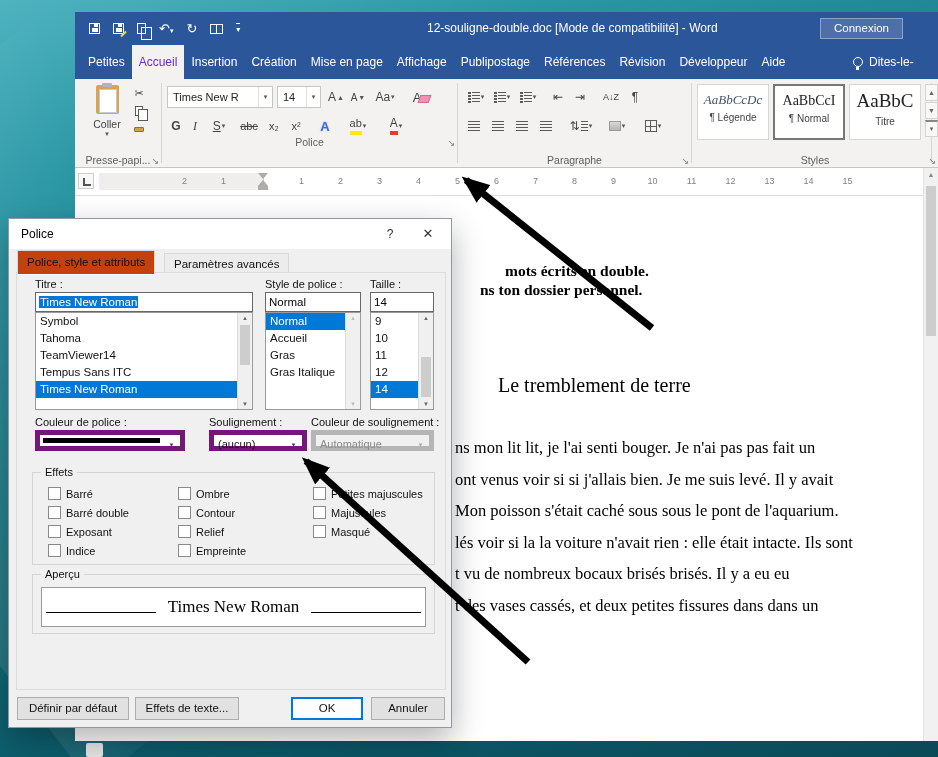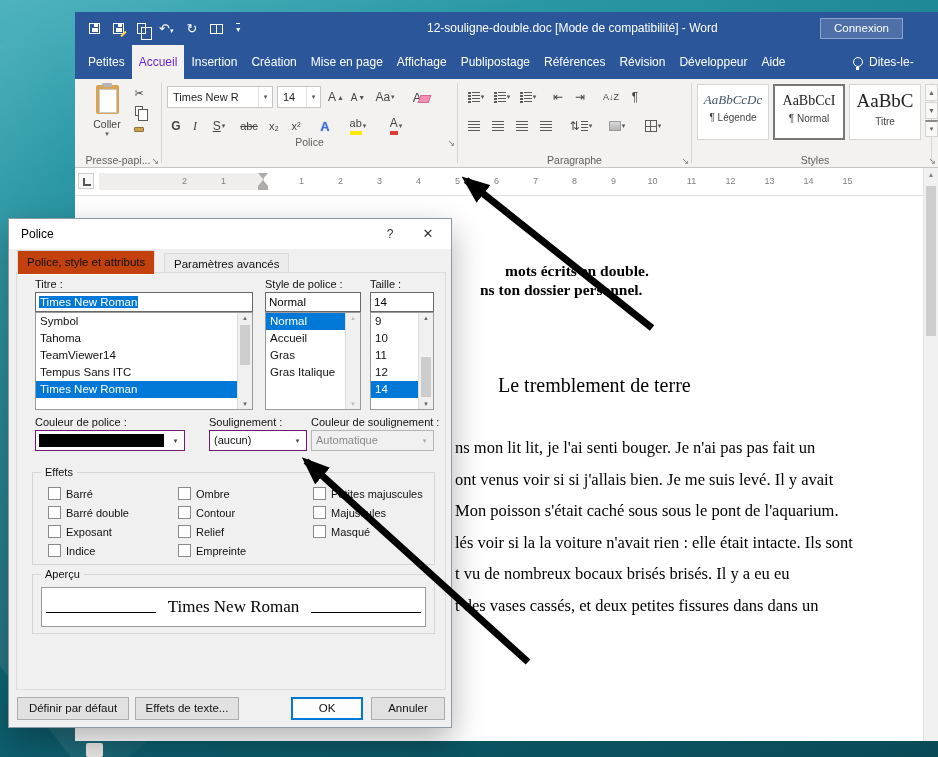--- a/index.html
+++ b/index.html
@@ -102,21 +102,21 @@
 .selhl{background:#0078d7;color:#fff;padding:0 1px}
 .lbox{position:absolute;background:#fff;border:1px solid #9a9a9a;overflow:hidden}
 .liwrap{margin-right:15px}
 .li{height:17px;line-height:17px;font-size:11.5px;padding-left:4px;white-space:nowrap;color:#111}
 .li.selected{background:#0078d7;color:#fff}
 .sbv{position:absolute;right:0;top:0;bottom:0;width:15px;background:#f0f0f0;border-left:1px solid #dcdcdc}
 .sbv .up{position:absolute;top:2px;left:0;right:0;text-align:center;font-size:6px;color:#666}
 .sbv .dn{position:absolute;bottom:2px;left:0;right:0;text-align:center;font-size:6px;color:#666}
 .sbv .th{position:absolute;left:2px;right:2px;background:#cdcdcd}
 .sbv.dis .up,.sbv.dis .dn{color:#bdbdbd}
-.cmb{position:absolute;height:21px;background:#fff;border:1px solid #701a75;font-size:11px;line-height:19px;padding-left:4px;color:#111;white-space:nowrap}
+.cmb{position:absolute;height:21px;background:#fff;border:5px solid #701a75;font-size:11px;line-height:19px;padding-left:4px;color:#111;white-space:nowrap}
 .cmb .da2{position:absolute;right:1px;top:1px;bottom:1px;width:15px;text-align:center;font-size:7px;line-height:17px;color:#444}
 .cmb.disabled{background:#f0f0f0;color:#8a8a8a;border-color:#b5b5b5}
 .cmb.disabled .da2{color:#aaa}
 .swatch{position:absolute;left:3px;top:3px;right:20px;bottom:3px;background:#000}
 .gbox{position:absolute;border:1px solid #d5d5d5}
 .gbox .gl{position:absolute;top:-7px;left:8px;background:#f0f0f0;padding:0 4px;font-size:11px;color:#111}
 .colwrap{position:absolute}
 .chk{display:flex;align-items:center;gap:5px;height:19px;font-size:11px;color:#111;white-space:nowrap}
 .chk .bx{width:13px;height:13px;background:#fff;border:1px solid #8a8a8a;flex:0 0 13px}
 .pvbox{position:absolute;background:#fff;border:1px solid #9a9a9a}

